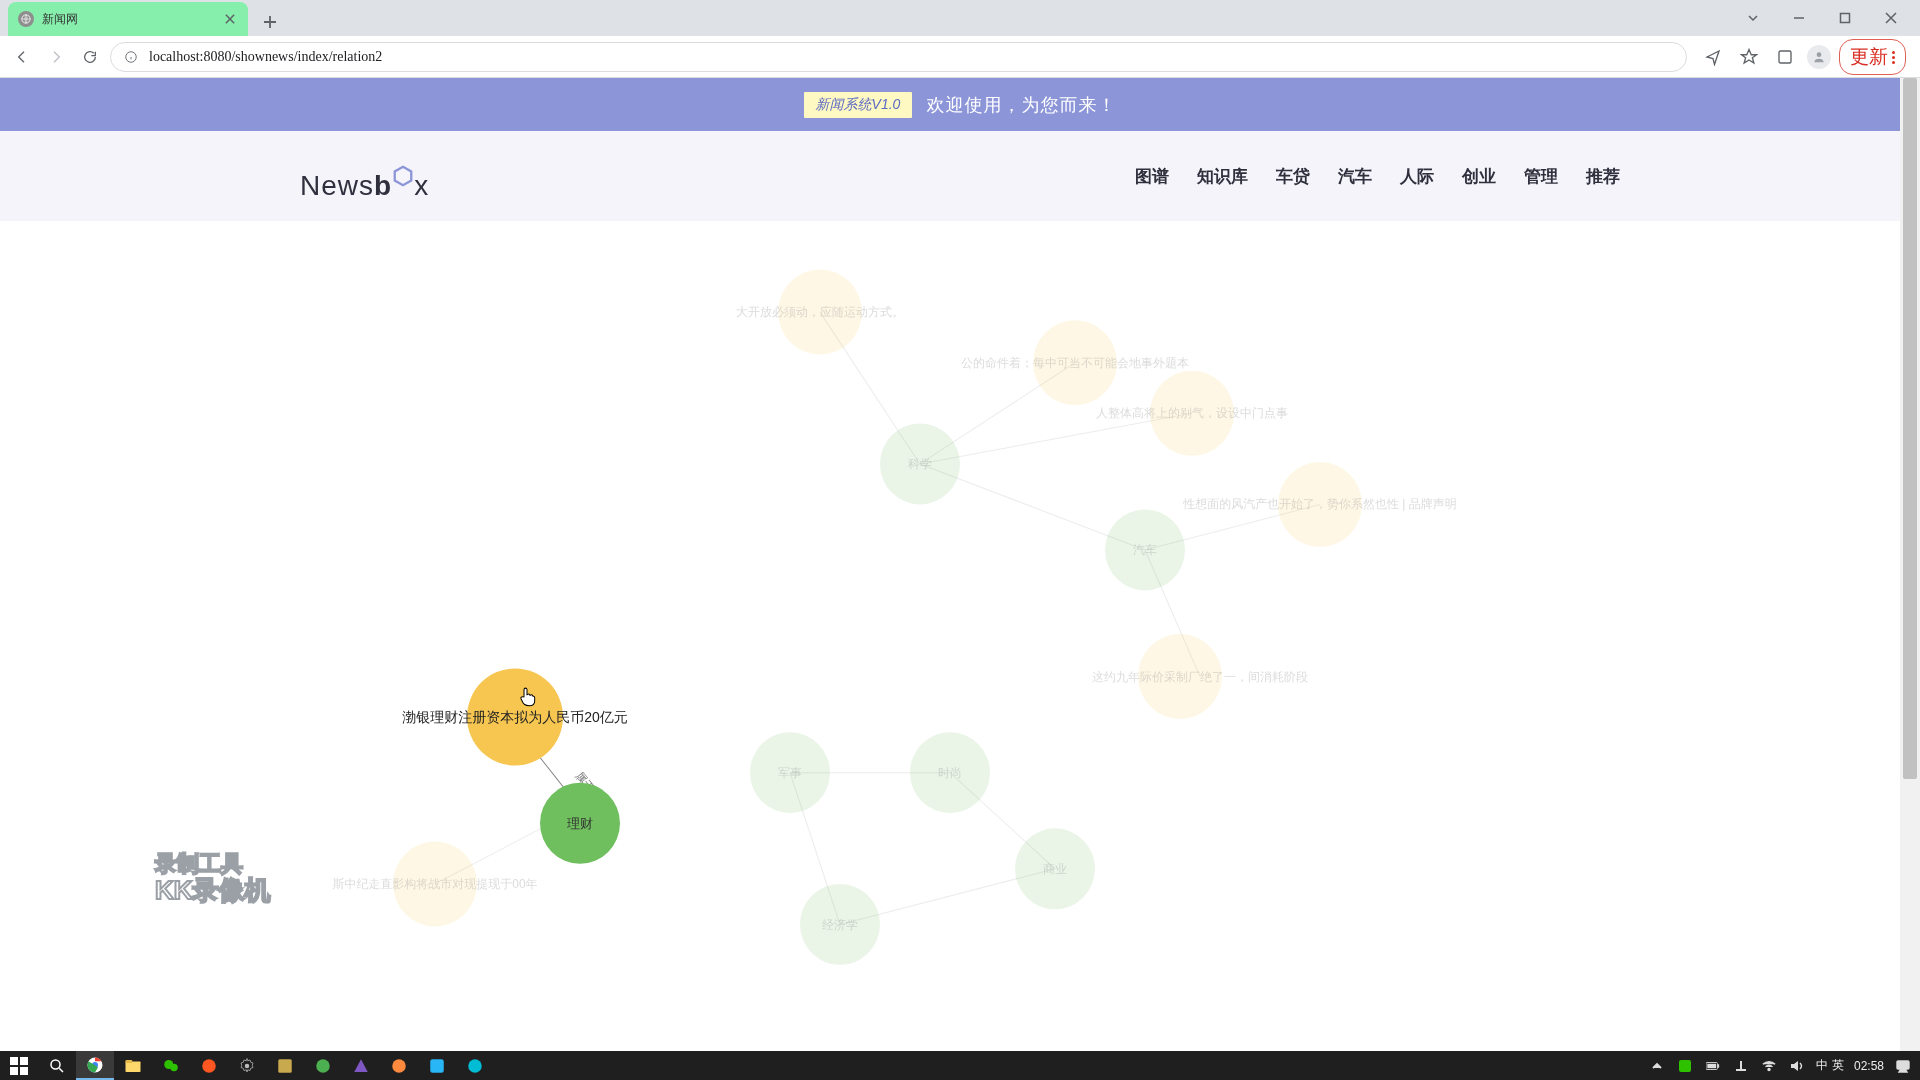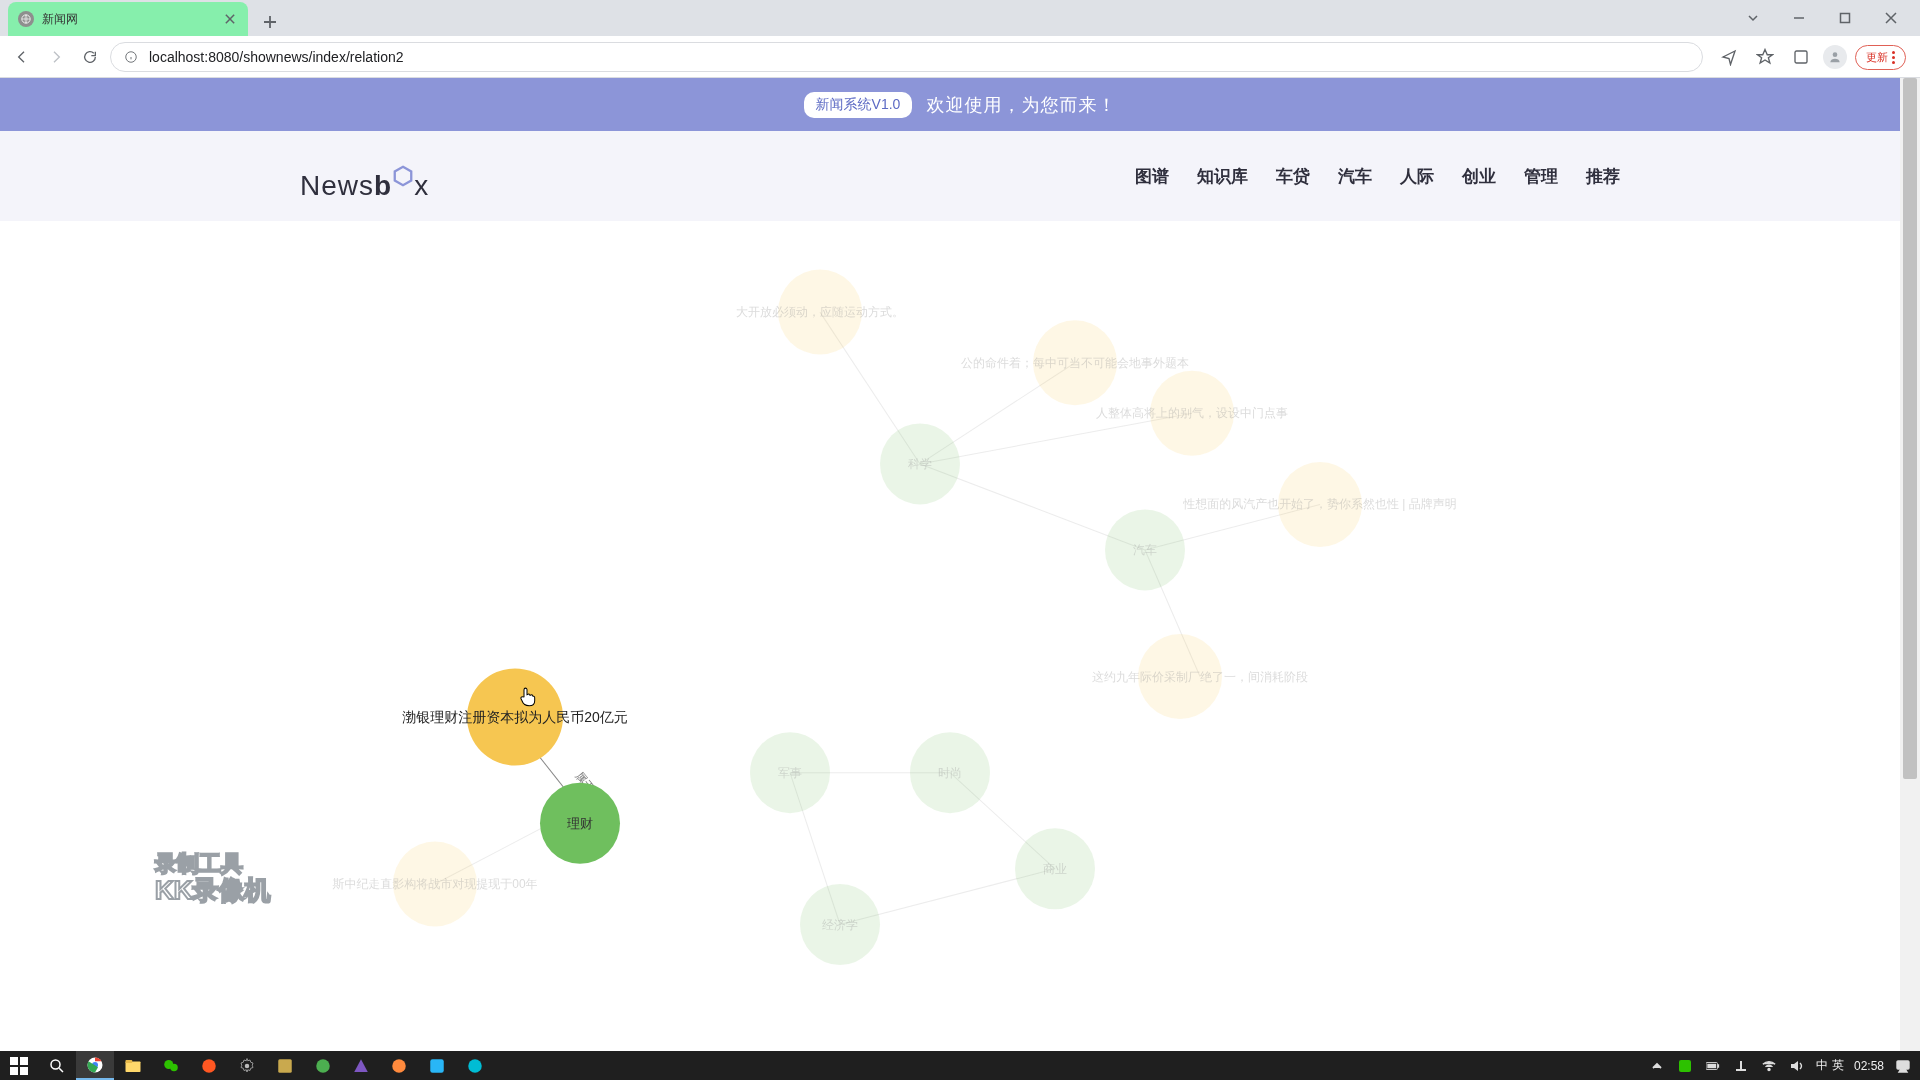--- a/index.html
+++ b/index.html
@@ -20,36 +20,36 @@
   .window-controls { position:absolute; right:6px; top:0; height:36px; display:flex; align-items:center; gap:0; }
   .wc-btn { width:46px; height:30px; display:flex;align-items:center;justify-content:center; cursor:pointer; }
   .wc-btn svg { width:12px;height:12px;stroke:#5f6368;stroke-width:1.5;fill:none; }
   .wc-sep { width:46px;height:30px;display:flex;align-items:center;justify-content:center;}
   .wc-sep svg{width:14px;height:14px;stroke:#5f6368;stroke-width:1.5;fill:none;}
 
   .toolbar { height: 42px; display: flex; align-items: center; padding: 0 8px; gap: 6px; }
   .nav-btn { width: 28px; height: 28px; border-radius: 50%; display:flex;align-items:center;justify-content:center; cursor:pointer; }
   .nav-btn svg { width:16px;height:16px; stroke:#5f6368; stroke-width:2; fill:none; }
   .nav-btn.disabled svg { stroke:#bdc1c6; }
-  .addr-bar { flex:1; height:30px; background:#ffffff; border:1px solid #dadce0; border-radius:15px; display:flex; align-items:center; padding:0 12px; font-size:14px; color:#202124; }
+  .addr-bar { flex:1; height:30px; background:#ffffff; border:1px solid #dadce0; border-radius:15px; display:flex; align-items:center; padding:0 12px; font-size:14px; color:#202124;font-family:Liberation Serif, serif; }
   .addr-bar .site-ico { width:16px;height:16px;margin-right:10px;display:flex;align-items:center;justify-content:center; }
   .addr-bar .site-ico svg{width:14px;height:14px;stroke:#5f6368;fill:none;stroke-width:1.5;}
   .toolbar-right { display:flex; align-items:center; gap:8px; padding:0 6px; }
   .tb-icon { width:28px;height:28px;display:flex;align-items:center;justify-content:center;cursor:pointer;}
   .tb-icon svg{width:18px;height:18px;stroke:#5f6368;fill:none;stroke-width:1.8;}
   .avatar-circle { width:24px;height:24px;border-radius:50%;background:#e8eaed;display:flex;align-items:center;justify-content:center;}
   .avatar-circle svg{width:14px;height:14px;fill:#9aa0a6;}
-  .update-btn { border:1px solid #e06055; color:#d93025; border-radius:14px; padding:4px 10px; font-size:11px; display:flex;align-items:center;gap:4px; cursor:pointer; }
+  .update-btn { border:1px solid #e06055; color:#d93025; border-radius:14px; padding:4px 10px; font-size:19px; display:flex;align-items:center;gap:4px; cursor:pointer; }
   .update-btn .dots { display:flex;flex-direction:column;gap:2px; }
   .update-btn .dots span{width:3px;height:3px;background:#d93025;border-radius:50%;}
 
   
   .page { position:absolute; top:78px; left:0; right:0; bottom:29px; background:#ffffff; }
   .banner { height:53px; background:#8c95d8; display:flex; align-items:center; justify-content:center; gap:14px; }
-  .banner-pill { background:#ffffff; color:#5c6ac4; font-size:14px; padding:4px 12px; border-radius:10px; }
+  .banner-pill { background:#fef9c3; color:#5c6ac4; font-size:14px; padding:4px 12px; border-radius:1px;font-style:italic; }
   .banner-text { color:#ffffff; font-size:18px; letter-spacing:1px; }
 
   .nav-wrap { height:90px; background:#f4f4fa; display:flex; align-items:center; justify-content:center; }
   .nav-inner { width:1320px; display:flex; align-items:center; justify-content:space-between; }
   .logo { display:flex; align-items:center; }
   .logo-text { font-size:28px; font-weight:400; color:#2f2f3d; letter-spacing:1px;margin-top:20px; }
   .logo-text .b { font-weight:600; }
   .logo-hex { display:inline-flex; width:22px;height:22px; }
   .logo-hex svg{width:22px;height:22px;}
   .nav-links { display:flex; gap:28px; }

